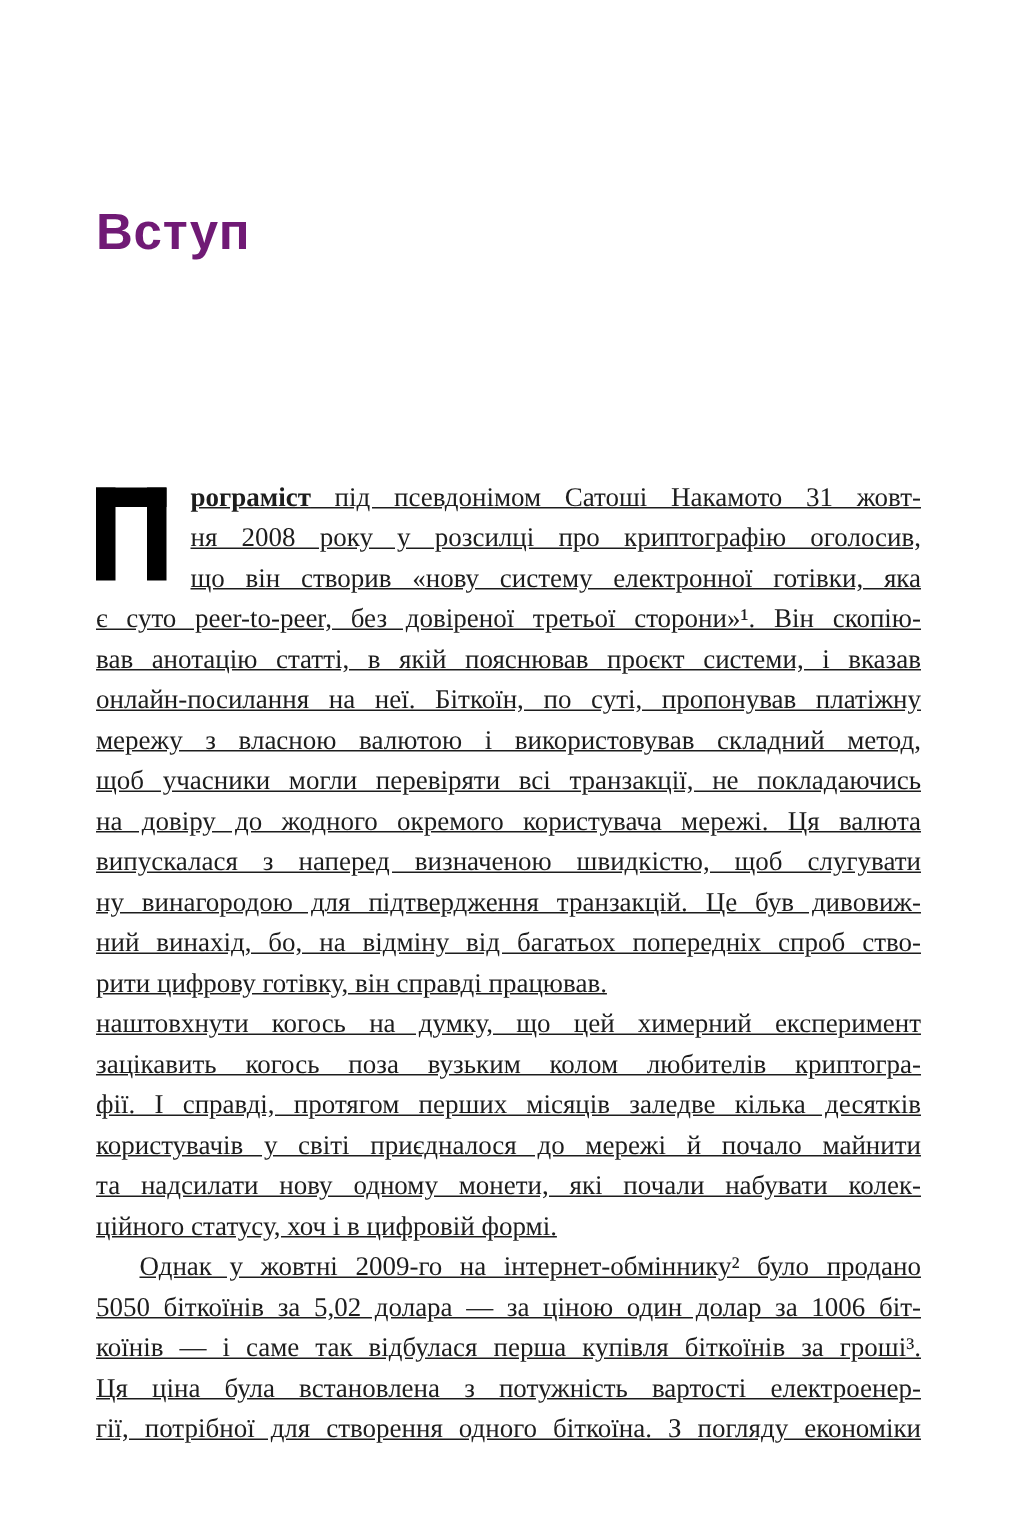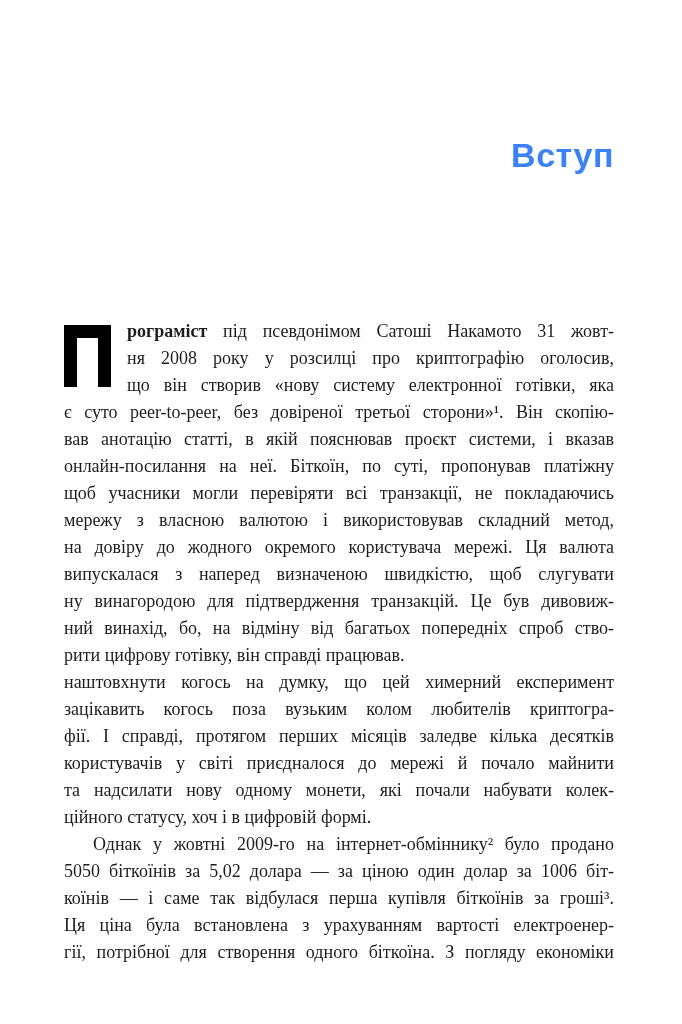--- a/index.html
+++ b/index.html
@@ -10,35 +10,35 @@
     background: #ffffff;
     overflow: hidden;
     font-family: "Liberation Serif", "DejaVu Serif", serif;
     color: #1d1d1d;
   }
   .title {
     margin: 0;
     padding-top: 136px;
     width: 550px;
     margin-left: 64px;
-    text-align: right;
+    text-align: left;
     font-family: "Liberation Sans", "DejaVu Sans", sans-serif;
     font-weight: 800;
     font-size: 34px;
     line-height: 38px;
     letter-spacing: 0.5px;
-    color: #3b82f6;
+    color: #701a75;
   }
   .body {
     margin-top: 144px;
     margin-left: 64px;
     width: 550px;
     font-size: 18px;
   }
-  .para { margin: 0; }
+  .para { margin: 0; text-decoration: underline; }
   .line {
     line-height: 27px;
     text-align: justify;
     text-align-last: justify;
     white-space: normal;
   }
   .lastline { text-align-last: left; }
   .indent { text-indent: 29px; }
   .lead { font-weight: 700; }
   .dropcap-float {
@@ -80,22 +80,22 @@
       </span>
       <div class="line"><b class="lead">рограміст</b><span> під псевдонімом Сатоші Накамото 31 жовт-</span></div>
       <div>
           <div class="line">ня 2008 року у розсилці про криптографію оголосив,</div>
           <div class="line">що він створив «нову систему електронної готівки, яка</div>
         </div>
       <div>
           <div class="line">є суто peer-to-peer, без довіреної третьої сторони»¹. Він скопію-</div>
           <div class="line">вав анотацію статті, в якій пояснював проєкт системи, і вказав</div>
           <div class="line">онлайн-посилання на неї. Біткоїн, по суті, пропонував платіжну</div>
+          <div class="line">мережу з власною валютою і використовував складний метод,</div>
           <div class="line">щоб учасники могли перевіряти всі транзакції, не покладаючись</div>
-          <div class="line">мережу з власною валютою і використовував складний метод,</div>
           <div class="line">на довіру до жодного окремого користувача мережі. Ця валюта</div>
           <div class="line">випускалася з наперед визначеною швидкістю, щоб слугувати</div>
           <div class="line">ну винагородою для підтвердження транзакцій. Це був дивовиж-</div>
           <div class="line">ний винахід, бо, на відміну від багатьох попередніх спроб ство-</div>
         </div>
       <div class="line lastline">рити цифрову готівку, він справді працював.</div>
     </section>
 
     <section class="para">
       <div>
@@ -106,20 +106,20 @@
           <div class="line">та надсилати нову одному монети, які почали набувати колек-</div>
         </div>
       <div class="line lastline">ційного статусу, хоч і в цифровій формі.</div>
     </section>
 
     <section class="para">
       <div class="line indent">Однак у жовтні 2009-го на інтернет-обміннику² було продано</div>
       <div>
           <div class="line">5050 біткоїнів за 5,02 долара — за ціною один долар за 1006 біт-</div>
           <div class="line">коїнів — і саме так відбулася перша купівля біткоїнів за гроші³.</div>
-          <div class="line">Ця ціна була встановлена з урахуванням вартості електроенер-</div>
+          <div class="line">Ця ціна була встановлена з потужність вартості електроенер-</div>
           <div class="line">гії, потрібної для створення одного біткоїна. З погляду економіки</div>
         </div>
     </section>
 
   </div>
 
 </div>
 
 </body></html>

